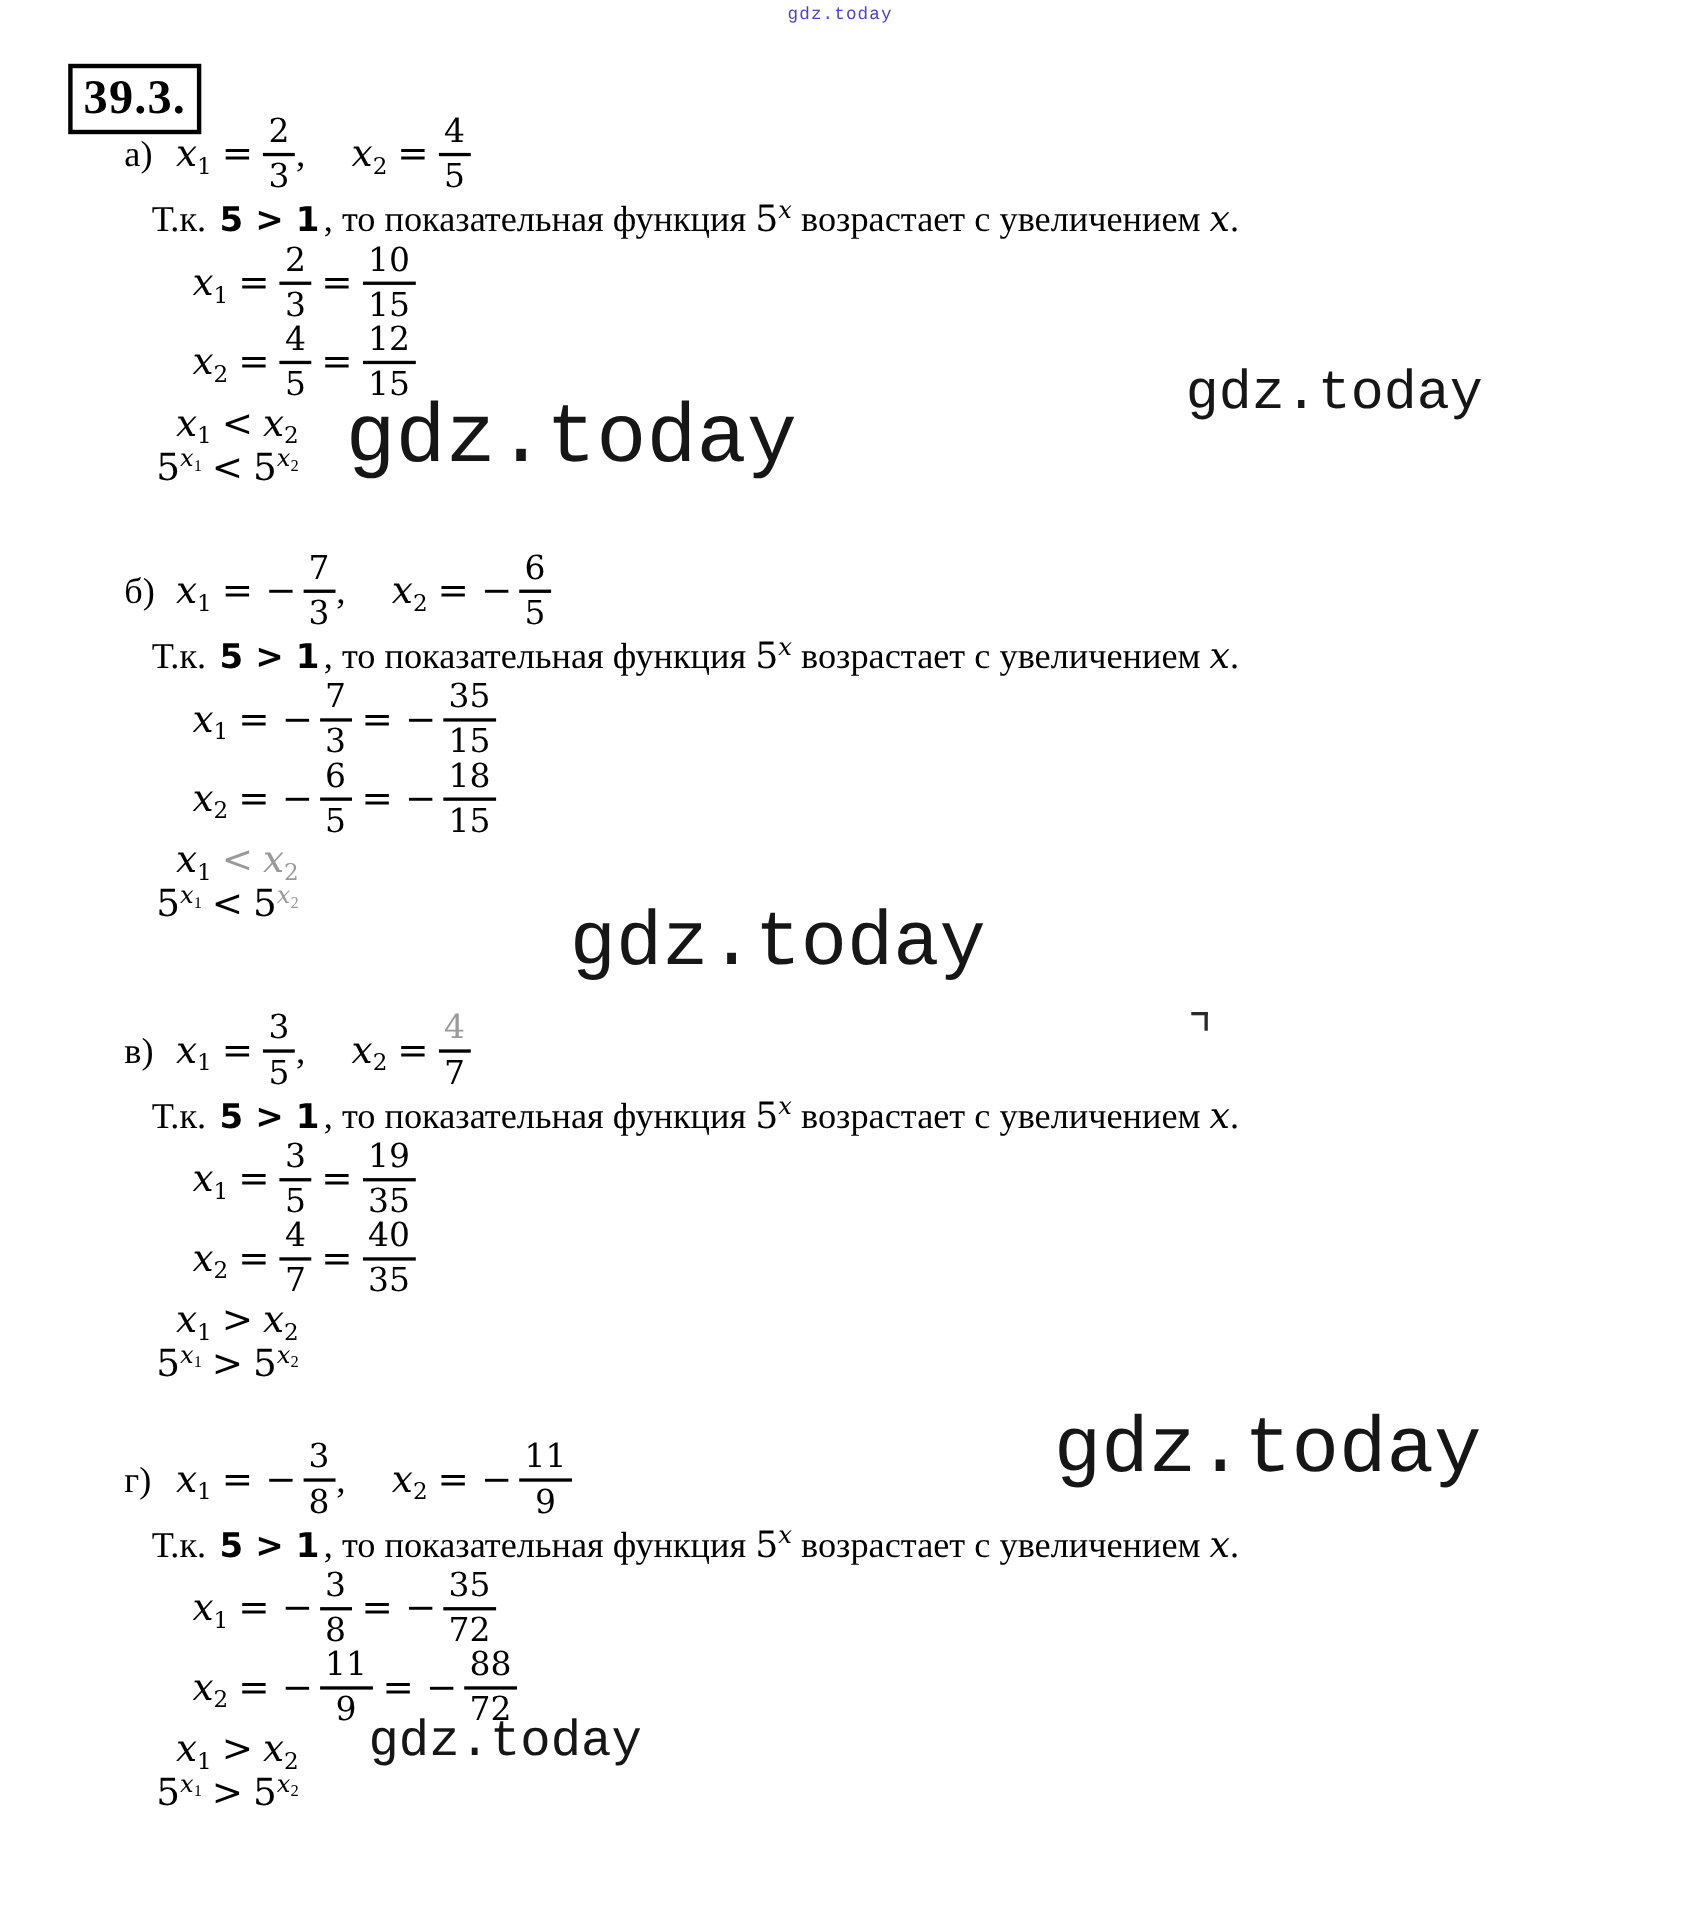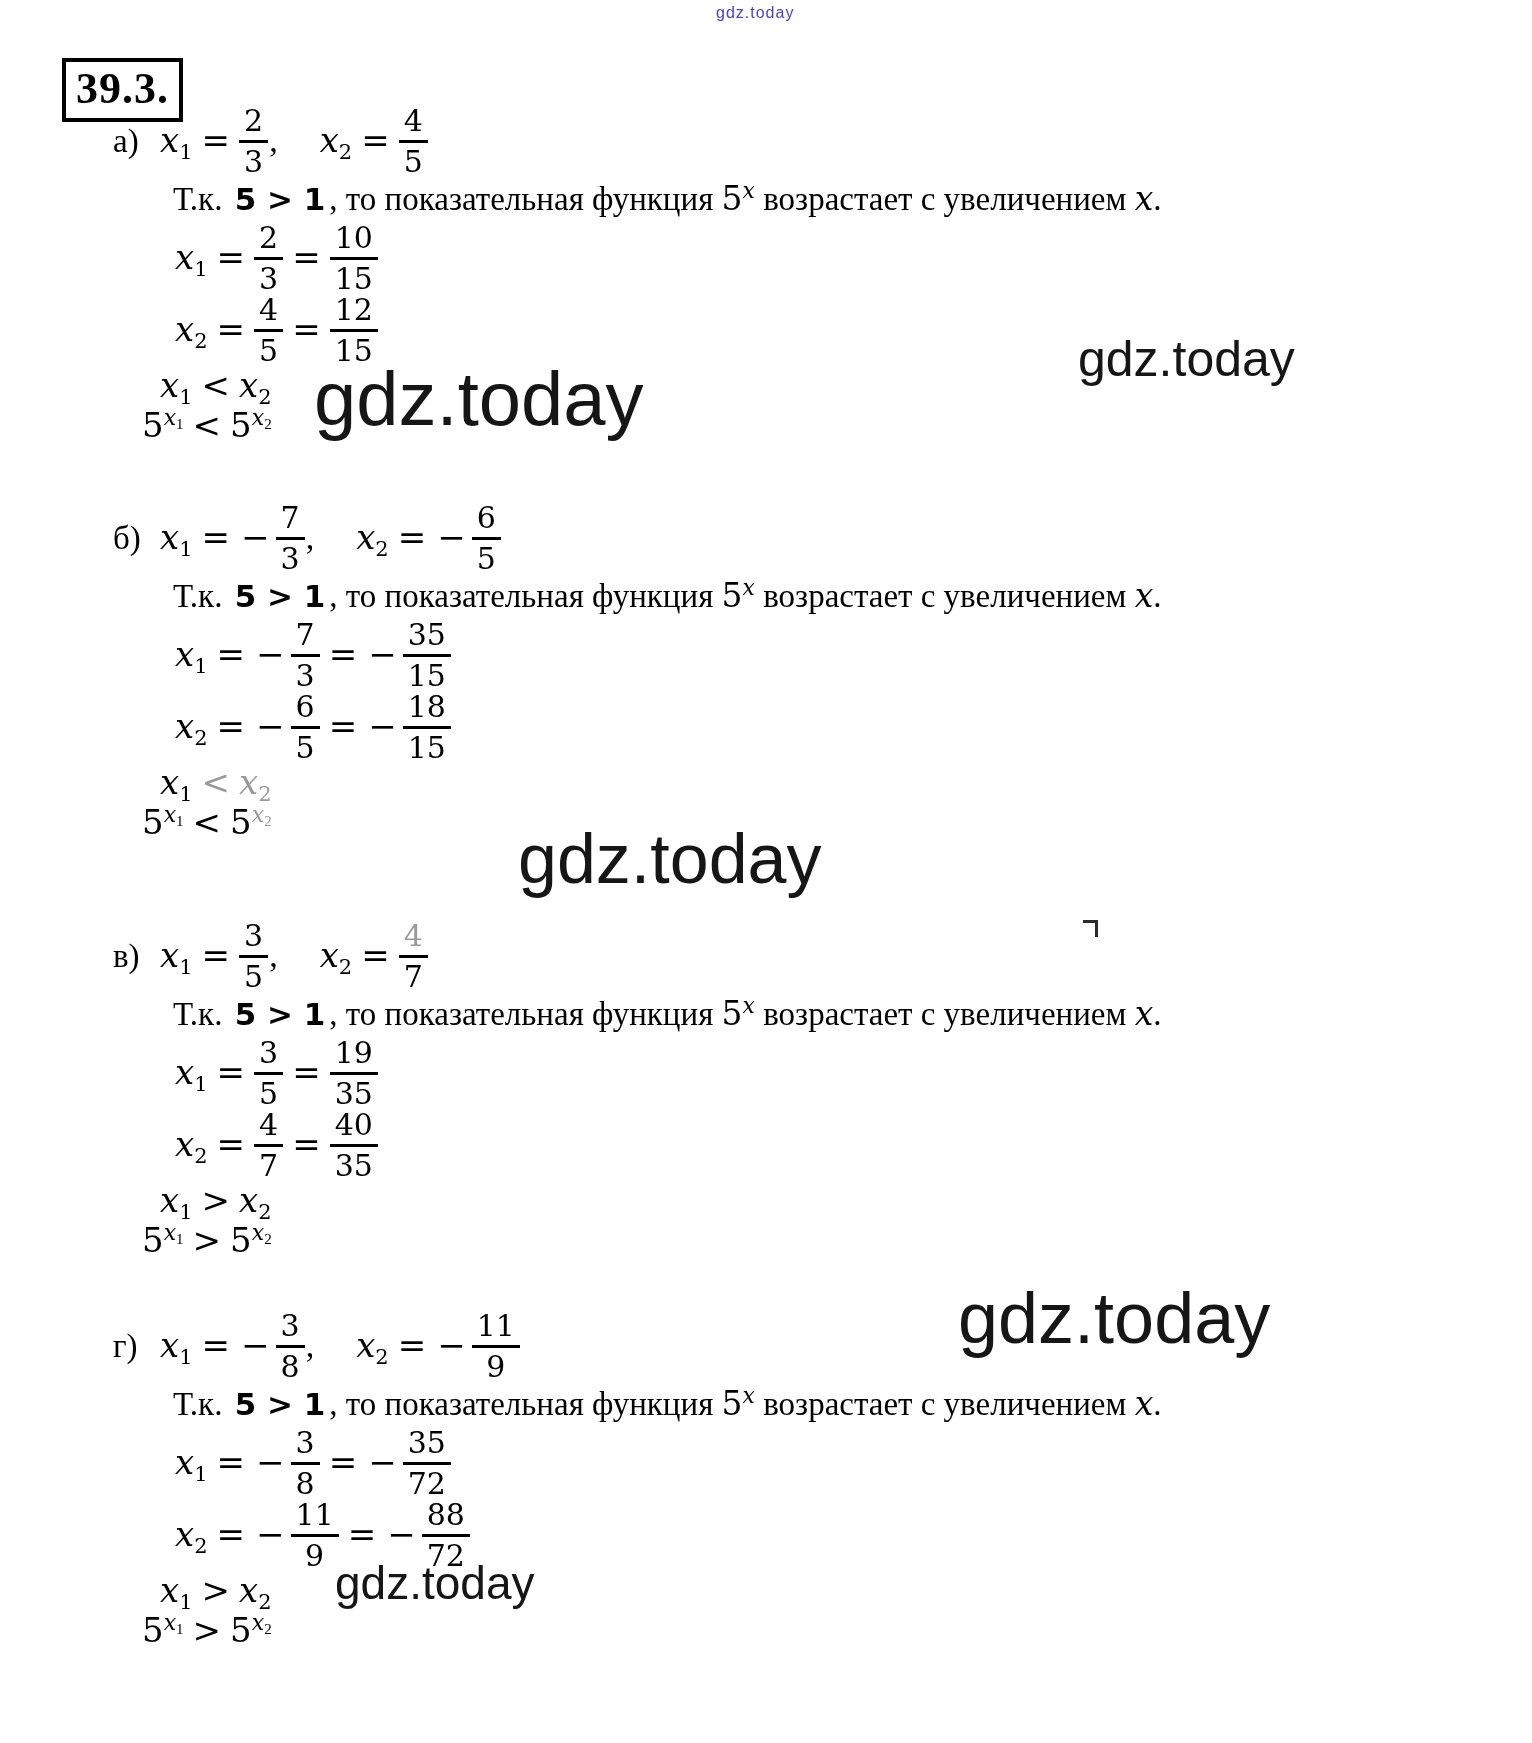--- a/index.html
+++ b/index.html
@@ -3,21 +3,21 @@
 <meta charset="utf-8">
 <style>
   html,body{margin:0;padding:0;}
   body{width:1532px;height:1743px;background:#ffffff;position:relative;overflow:hidden;
        font-family:"Liberation Serif",serif;color:#000;}
   .numbox{position:absolute;left:62px;top:58px;border:4px solid #000;padding:1px 10px 4px;
           font-weight:700;font-size:44px;letter-spacing:1px;}
   .part{position:absolute;left:113px;white-space:nowrap;}
   .line{white-space:nowrap;}
   .intro{height:74px;line-height:74px;font-size:34px;}
-  .reason{height:44px;line-height:44px;font-size:33px;margin-left:60px;}
+  .reason{height:44px;line-height:44px;font-size:33px;margin-left:25px;}
   .conv{height:72px;line-height:72px;font-size:34px;margin-left:62px;}
   .comp{height:40px;line-height:40px;font-size:34px;margin-left:47px;}
   .pow{height:40px;line-height:40px;font-size:34px;margin-left:29px;}
   .plabel{display:inline-block;width:47px;font-size:33px;}
   .mi{font-family:"DejaVu Serif",serif;font-style:italic;}
   .msub{font-size:21px;font-family:"DejaVu Serif",serif;font-style:normal;
         vertical-align:-7px;line-height:0;}
   .mo{padding:0 9px;font-family:"DejaVu Serif",serif;}
   .mneg{padding:0 6px 0 2px;font-family:"DejaVu Serif",serif;}
   .frac{display:inline-block;vertical-align:middle;text-align:center;line-height:1;
@@ -26,21 +26,21 @@
   .fd{display:block;padding:4px 5px 0;}
   .cm{margin-left:1px;}
   .sp{display:inline-block;width:42px;}
   .ineq{font-family:"DejaVu Sans",sans-serif;font-weight:700;font-size:31px;padding:0 4px;}
   sup.rx{font-size:22px;vertical-align:12px;line-height:0;}
   .p5{font-family:"DejaVu Serif",serif;}
   sup.px{font-size:22px;vertical-align:12px;line-height:0;}
   sub.pxs{font-size:15px;vertical-align:-4px;line-height:0;}
   .faded{color:#9a9a9a;}
   .faded .fn,{border-color:#9a9a9a;}
-  .wm{position:absolute;font-family:Liberation Sans, sans-serif;font-weight:200;
+  .wm{position:absolute;font-family:Liberation Mono, monospace;font-weight:200;
       color:#161616;line-height:1;white-space:nowrap;}
   #wm-top{left:716px;top:5px;font-size:16px;color:#4a43c8;font-weight:400;letter-spacing:1px;}
   #wm-a{left:314px;top:361px;font-size:76px;}
   #wm-right{left:1078px;top:334px;font-size:50px;}
   #wm-mid{left:518px;top:824px;font-size:70px;}
   #wm-g{left:958px;top:1282px;font-size:72px;}
   #wm-bottom{left:335px;top:1560px;font-size:46px;}
   .corner{position:absolute;left:1083px;top:920px;width:12px;height:14px;
           border-top:3px solid #2a2a2a;border-right:3px solid #2a2a2a;}
 </style>

